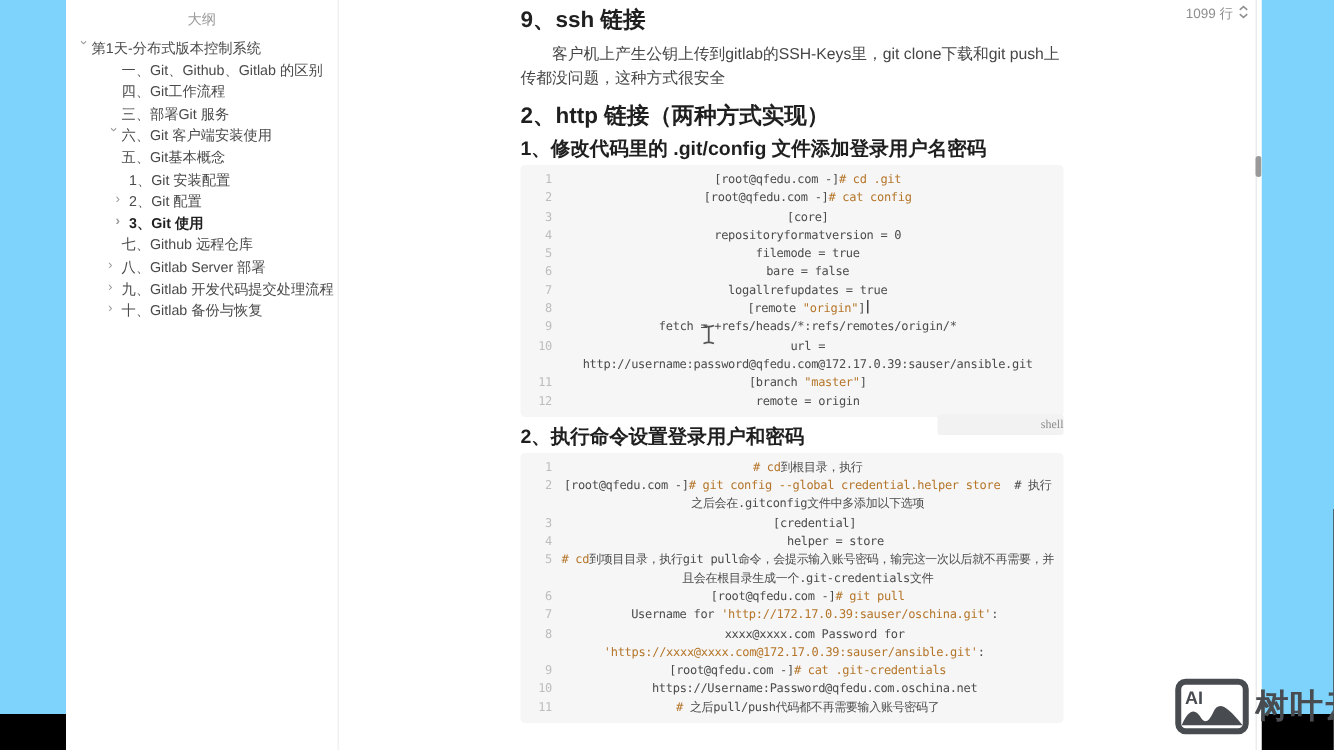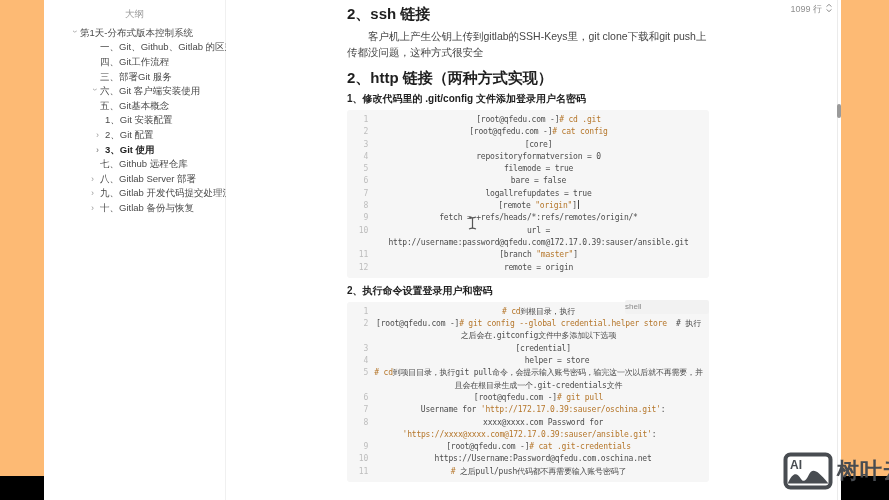--- a/index.html
+++ b/index.html
@@ -1,52 +1,52 @@
 <!DOCTYPE html>
 <html><head>
 <meta charset="utf-8">
 <style>
   * { margin:0; padding:0; box-sizing:border-box; }
   html,body { width:889px; height:500px; overflow:hidden; background:#000;
               font-family:"Liberation Sans", sans-serif; }
-  .stage { position:relative; width:889px; height:476px; background:#fdba74; }
+  .stage { position:relative; width:889px; height:476px; background:#7dd3fc; }
 
   
   .panel { position:absolute; left:44px; top:0; width:797px; height:500px; background:#fff; }
 
   
   .sidebar { position:absolute; left:0; top:0; width:182px; height:100%;
              background:#fff; border-right:1px solid #f0f0f0; }
   .sb-title { margin-top:8px; height:12px; line-height:12px; text-align:center;
               font-size:9.5px; color:#9a9a9a; }
   .sb-list { margin-top:6px; }
-  .s-item { display:flex; align-items:center; height:14.6px; font-size:9.5px;
-            color:#4a4a4a; cursor:pointer;margin-left:19px; }
+  .s-item { display:flex; align-items:flex-start; height:14.6px; font-size:9.5px;
+            color:#4a4a4a; cursor:pointer; }
   .s-item.bold { font-weight:bold; color:#1f1f1f; }
   .s-item.lv0 { padding-left:8px; }
   .s-item.lv1 { padding-left:28px; }
   .s-item.lv2 { padding-left:33px; }
   .chev { width:9px; flex:none; font-size:9px; color:#9b9b9b; line-height:9px;
           display:inline-block; }
   .chev.down { transform:rotate(90deg); transform-origin:40% 50%; }
   .s-label { white-space:nowrap; }
 
   
   .main { position:absolute; left:182px; top:0; right:0; bottom:0; background:#fff; overflow:hidden; }
   .doc { width:362px; margin-left:121px; padding-top:2px; }
   .h-big { font-size:15px; line-height:20px; font-weight:bold; color:#1f1f1f; margin-top:2px; }
   .h-big.second { margin-top:8px; }
   .para { margin-top:5px; font-size:10.5px; line-height:15.5px; color:#464646;
           text-indent:21px; }
-  .h-sub { margin-top:3px; font-size:10px; line-height:16px; font-weight:bold; color:#1f1f1f; }
+  .h-sub { margin-top:3px; font-size:13px; line-height:16px; font-weight:bold; color:#1f1f1f; }
   .h-sub-wrap { position:relative; margin-top:5px; height:16px; }
   .lang-badge { position:absolute; right:0; top:-7px; width:84px; height:14px;
-                background:#f2f2f2; border-radius:2px; text-align:left;
-                font-family:Liberation Sans, sans-serif; font-size:8px;
-                line-height:14px; color:#8c8c8c;margin-top:24px; }
+                background:#f2f2f2; border-radius:2px; text-align:right;
+                font-family:Liberation Serif, serif; font-size:8px;
+                line-height:14px; color:#8c8c8c; }
 
   
   .code { margin-top:3px; width:362px; background:#f6f6f6; border-radius:3px;
           padding:4px 6px; font-family:"DejaVu Sans Mono", monospace;
           font-size:8px; letter-spacing:-0.2px; overflow:hidden; }
   .c-row { display:flex; height:12.3px; line-height:12.3px; overflow:hidden; }
   .c-num { width:15px; flex:none; text-align:right; margin-right:6px; color:#bdbdbd; }
   .c-text { flex:1; white-space:pre; overflow:hidden;text-align:center; }
   .c-row.full .c-text { padding-left:3px; }
   .tk-p { color:#4c4c4c; }
@@ -132,21 +132,21 @@
           </div>
           <div class="s-item lv1">
             <span class="chev">›</span>
             <span class="s-label">十、Gitlab 备份与恢复</span>
           </div>
         </div>
     </div>
 
     <div class="main">
       <div class="doc">
-        <div class="h-big">2、ssh 链接</div>
+        <div class="h-big">9、ssh 链接</div>
         <div class="para">客户机上产生公钥上传到gitlab的SSH-Keys里，git clone下载和git push上传都没问题，这种方式很安全</div>
         <div class="h-big second">2、http 链接（两种方式实现）</div>
         <div class="h-sub">1、修改代码里的 .git/config 文件添加登录用户名密码</div>
 
         <div class="code" id="code1">
             <div class="c-row">
               <span class="c-num">1</span>
               <span class="c-text"><span class="tk-p">[root@qfedu.com -]</span><span class="tk-a"># cd .git</span></span>
             </div>
             <div class="c-row">

